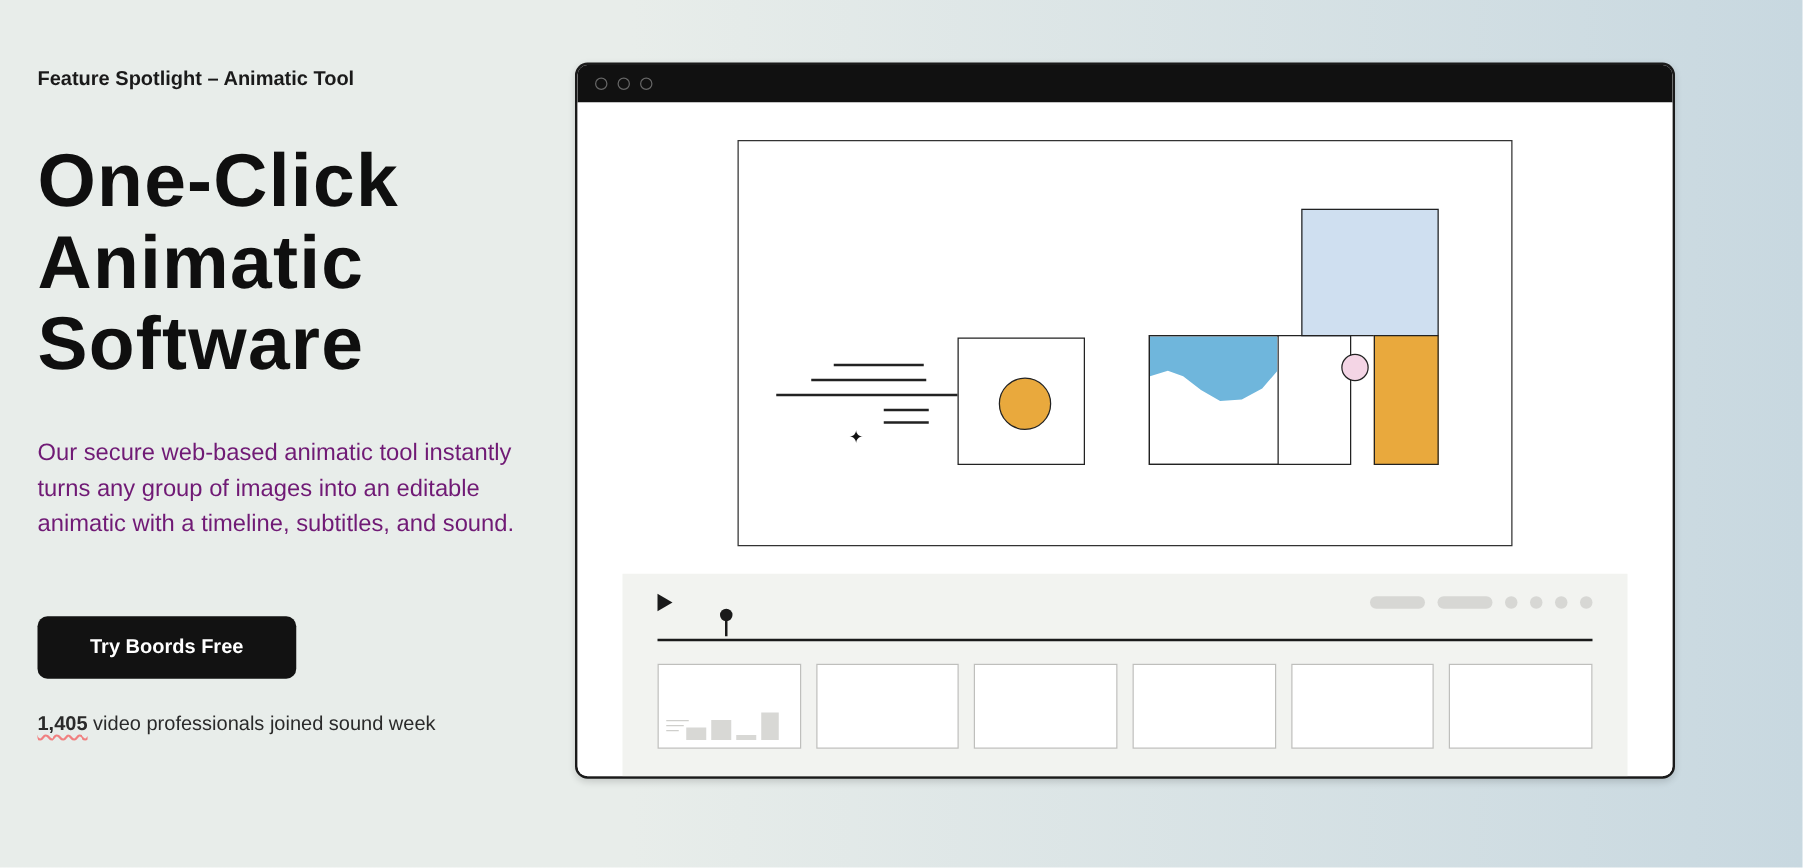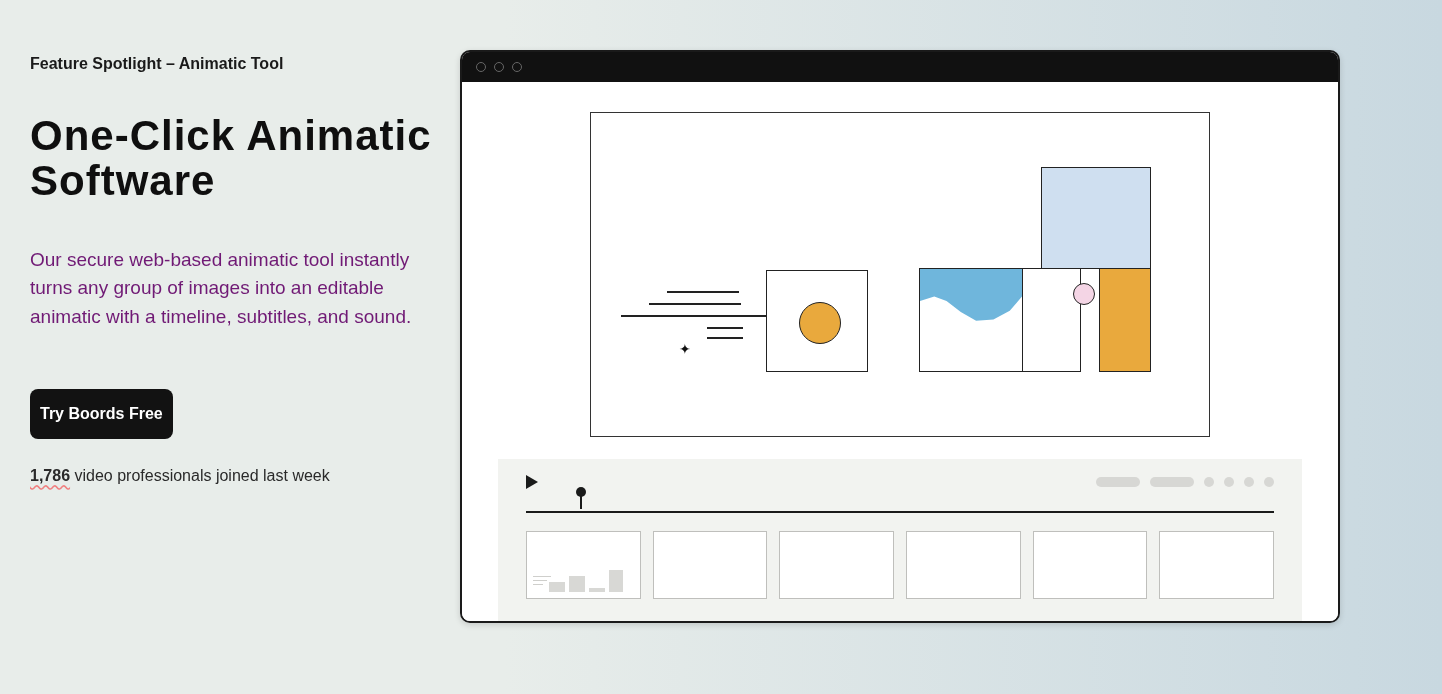--- a/index.html
+++ b/index.html
@@ -19,41 +19,41 @@
       width: 430px;
       padding-top: 5px;
     }
     .spotlight-label {
       font-size: 16px;
       font-weight: 700;
       color: #1a1a1a;
       margin-bottom: 40px;
     }
     .hero-title {
-      font-size: 42px;
+      font-size: 60px;
       font-weight: 800;
       line-height: 1.08;
       color: #0f0f0f;
       letter-spacing: 1px;
       margin-bottom: 42px;
     }
     .hero-desc {
       font-size: 19px;
       line-height: 1.5;
       color: #701a75;
       margin-bottom: 58px;
       max-width: 400px;
     }
     .cta-button {
       display: inline-block;
       background: #121212;
       color: #fff;
       border: none;
       border-radius: 8px;
-      padding: 16px 10px;
+      padding: 16px 42px;
       font-size: 16px;
       font-weight: 700;
       cursor: pointer;
       margin-bottom: 28px;
     }
     .social-proof {
       font-size: 16px;
       color: #2a2a2a;
     }
     .social-count {
@@ -278,21 +278,21 @@
 </head>
 <body>
 
 <div class="container">
   <div class="left-col">
     <div class="spotlight-label">Feature Spotlight – Animatic Tool</div>
     <h1 class="hero-title">One-Click Animatic Software</h1>
     <p class="hero-desc">Our secure web-based animatic tool instantly turns any group of images into an editable animatic with a timeline, subtitles, and sound.</p>
     <button class="cta-button">Try Boords Free</button>
     <div class="social-proof">
-      <span class="social-count">1,786</span><span> video professionals joined last week</span>
+      <span class="social-count">1,405</span><span> video professionals joined sound week</span>
     </div>
   </div>
 
   <div class="right-col">
     <div class="browser-window">
       <div class="browser-titlebar">
         <span class="traffic-dot"></span>
         <span class="traffic-dot"></span>
         <span class="traffic-dot"></span>
       </div>

